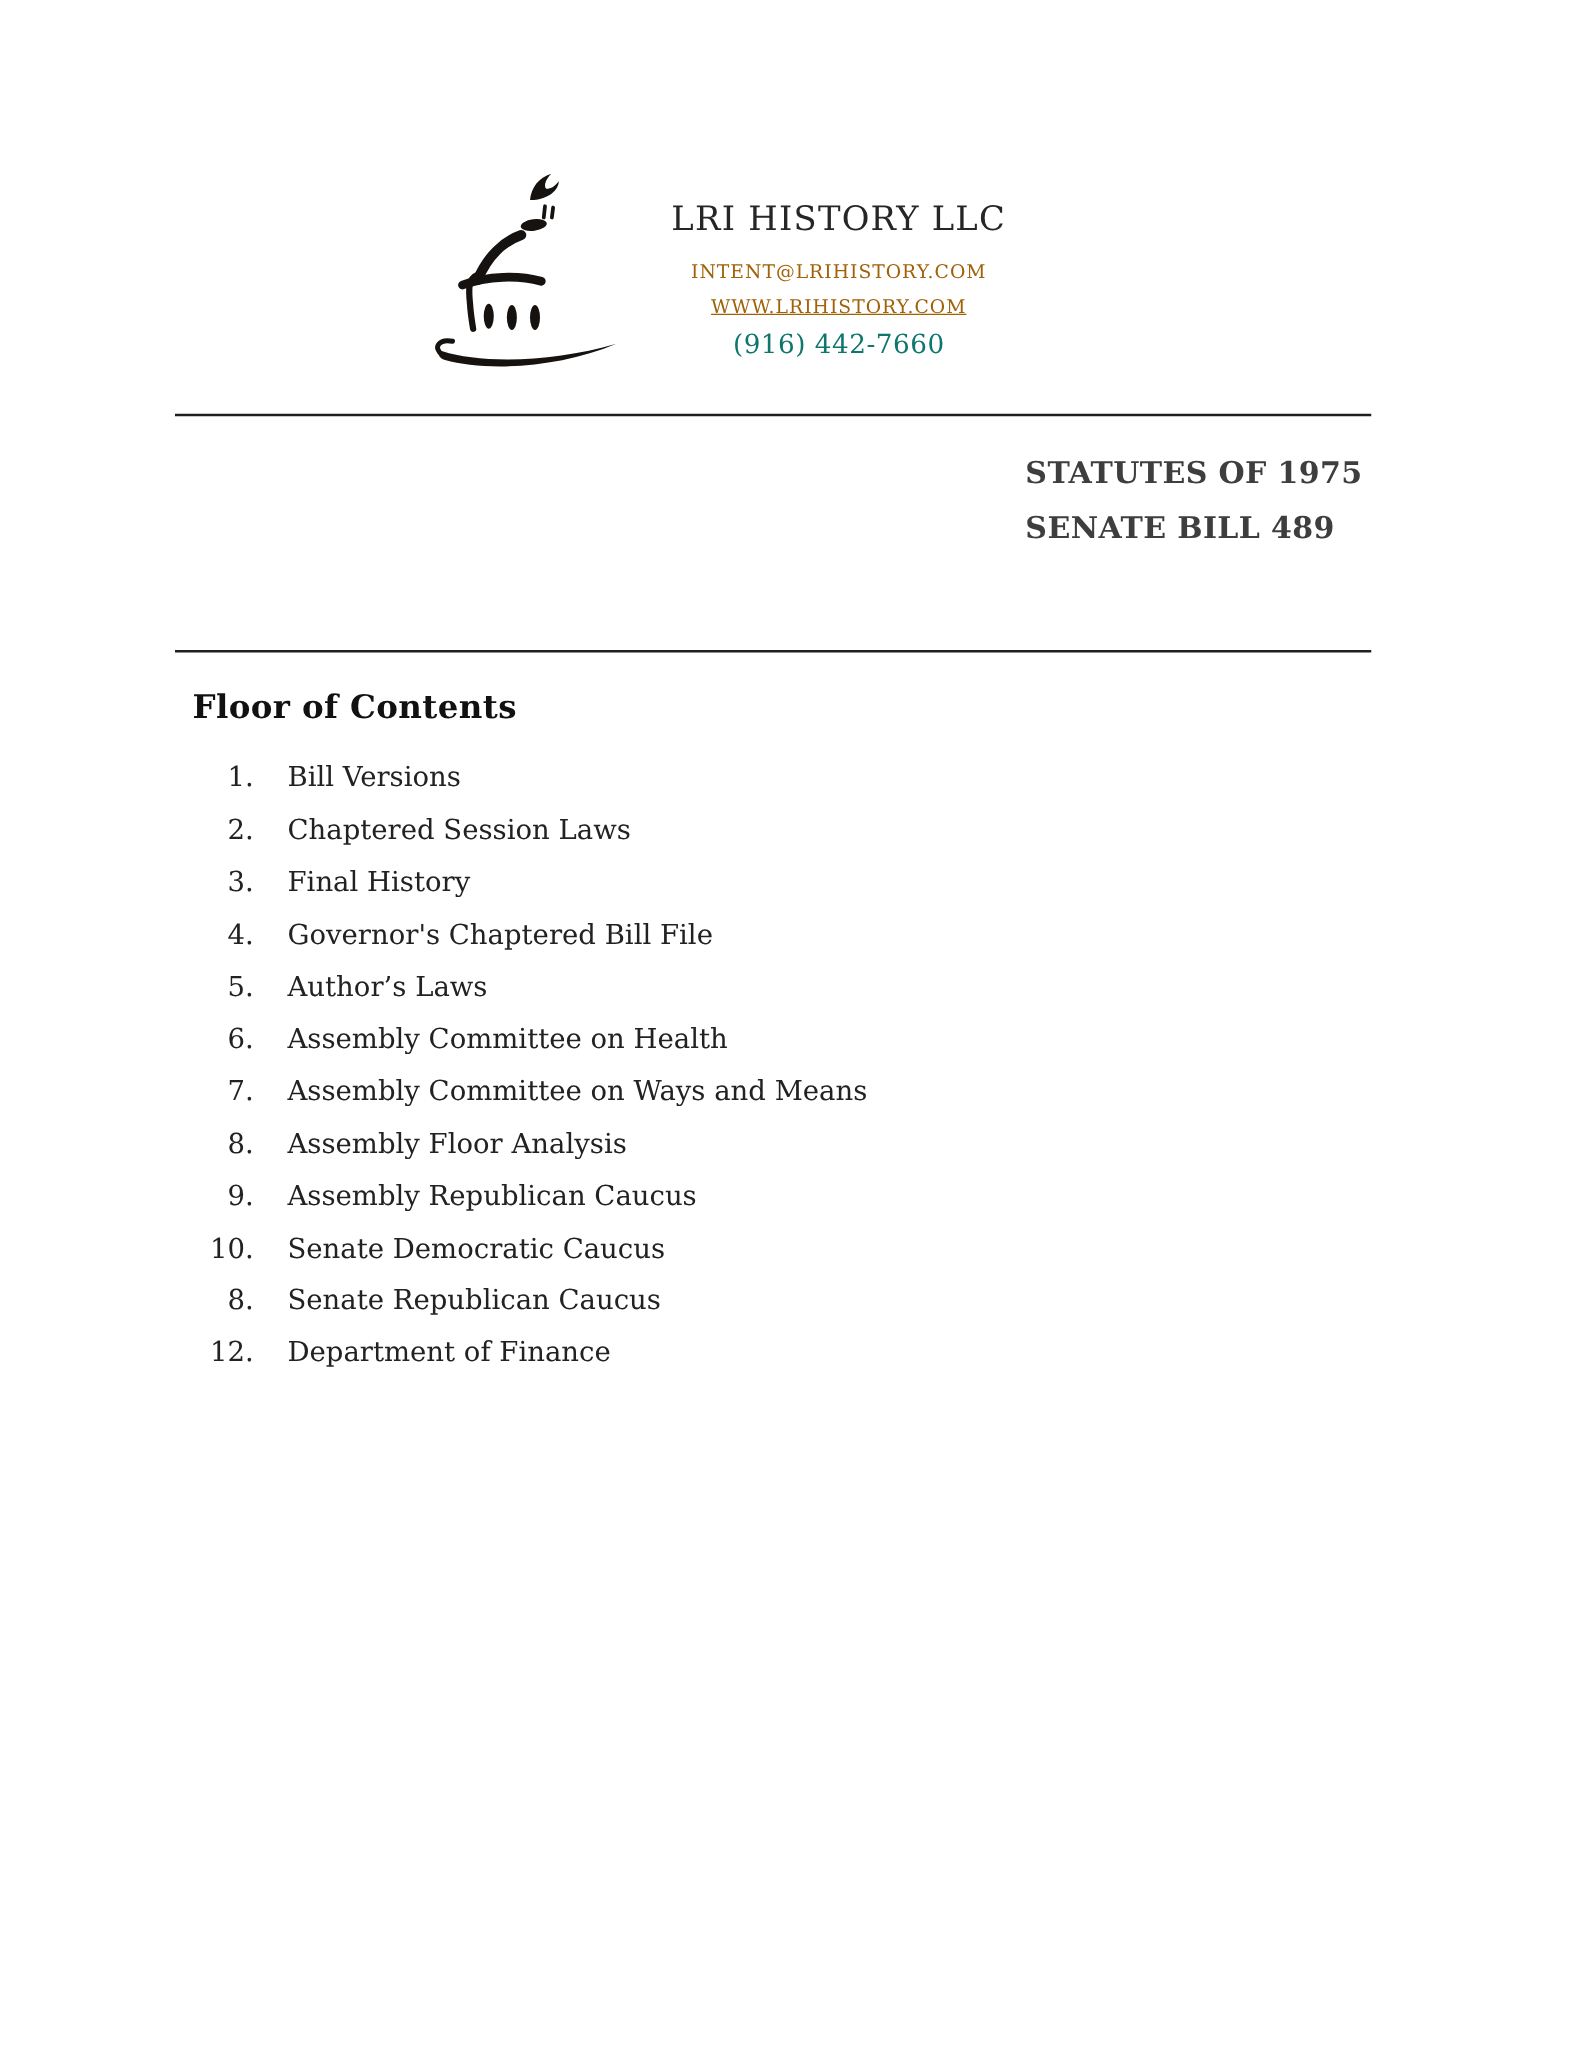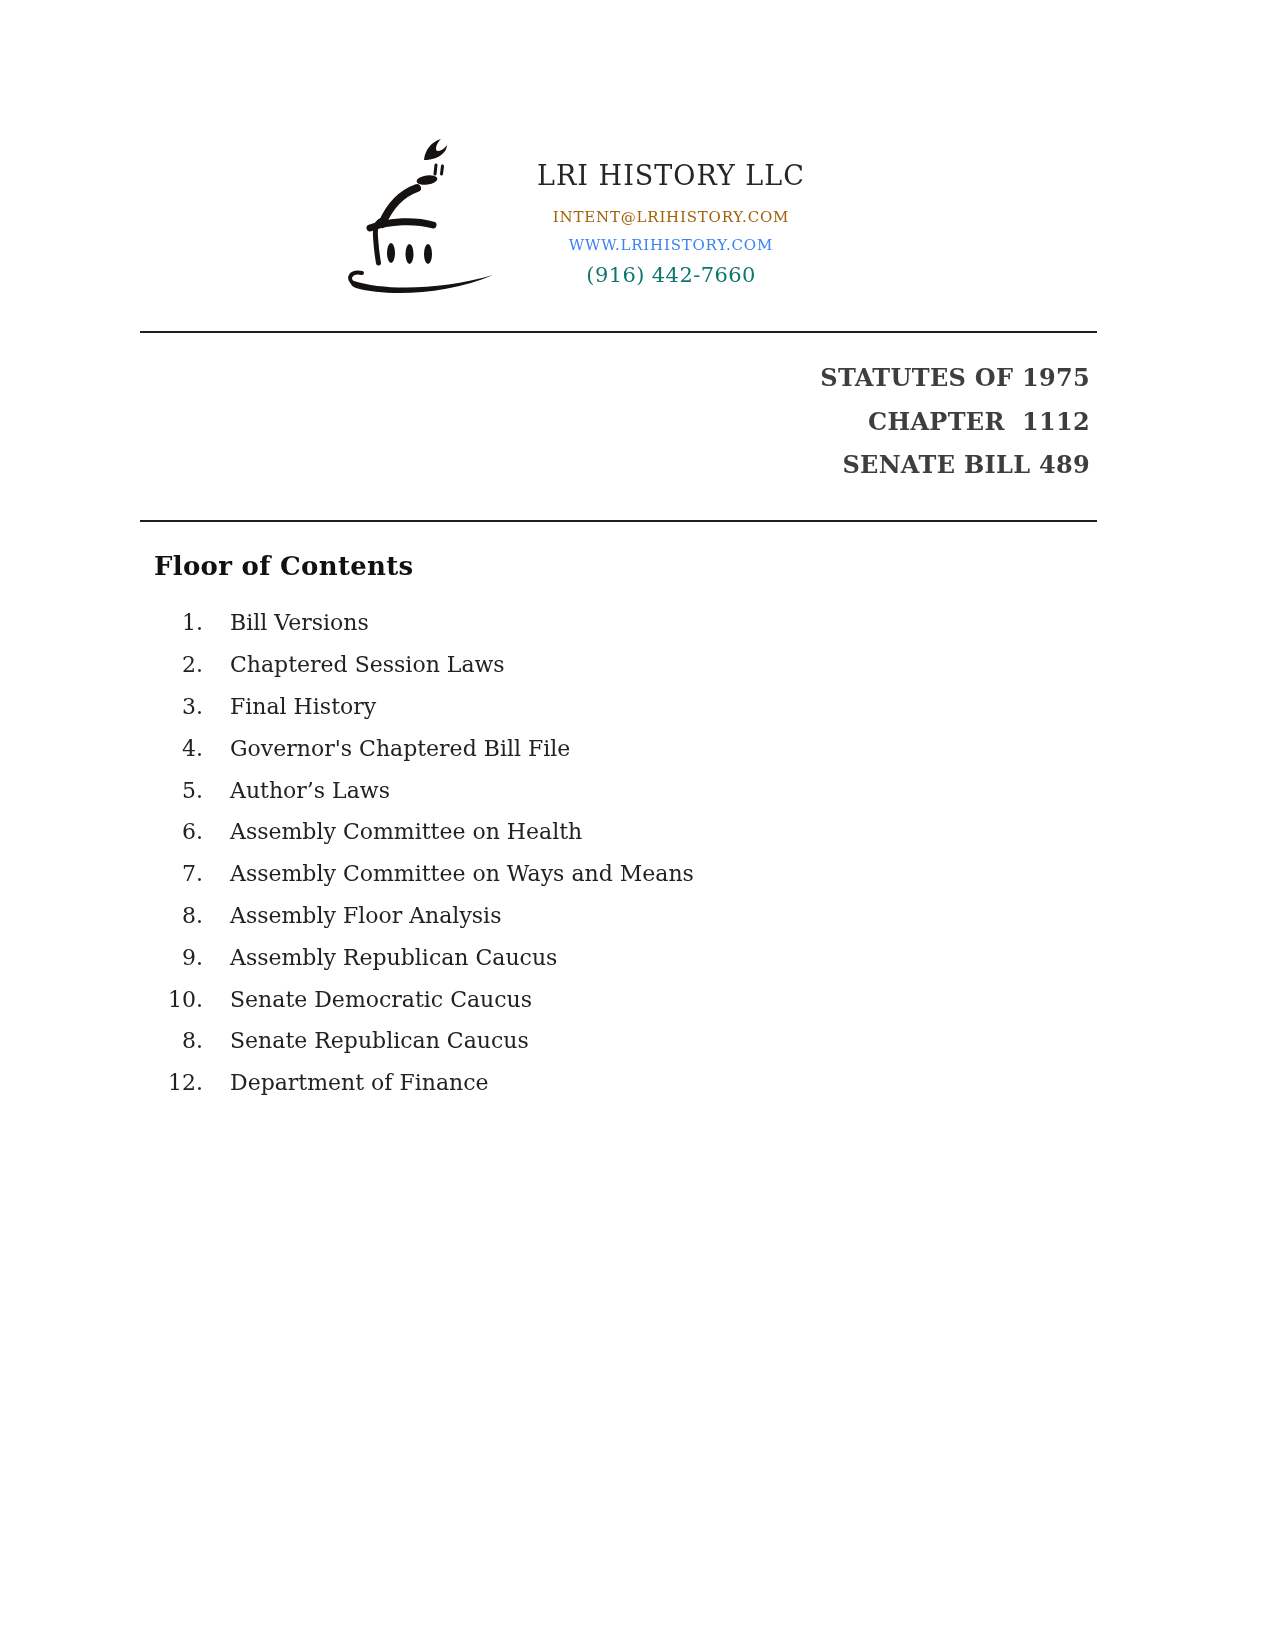--- a/index.html
+++ b/index.html
@@ -41,21 +41,22 @@
   .company-email {
     top: 208px;
     font-size: 15px;
     letter-spacing: 0.8px;
     color: #a16207;
   }
   .company-website {
     top: 236px;
     font-size: 15px;
     letter-spacing: 0.8px;
-    color: #3b82f6;
+    color: #a16207;
+    text-decoration: underline;
   }
   .company-phone {
     top: 263px;
     font-size: 21px;
     letter-spacing: 0.4px;
     color: #0f766e;
   }
 
   
   .rule {
@@ -66,21 +67,20 @@
     border-top: 2px solid #1f1f1f;
   }
   .rule-top { top: 331px; }
   .rule-bottom { top: 520px; }
 
   
   .case-header {
     position: absolute;
     top: 356px;
     right: 226px;
-    text-align: right;
     font-weight: bold;
     font-size: 24px;
     line-height: 43.5px;
     color: #3e3e3e;
     letter-spacing: 0.3px;
   }
   .case-header .pre { white-space: pre; }
 
   
   .toc-heading {
@@ -146,21 +146,20 @@
   <div class="header-text company-name">LRI HISTORY LLC</div>
   <div class="header-text company-email">INTENT@LRIHISTORY.COM</div>
   <div class="header-text company-website">WWW.LRIHISTORY.COM</div>
   <div class="header-text company-phone">(916) 442-7660</div>
 
   <div class="rule rule-top"></div>
   <div class="rule rule-bottom"></div>
 
   <div class="case-header">
     <div>STATUTES OF 1975</div>
-    <div class="pre">CHAPTER  1112</div>
     <div>SENATE BILL 489</div>
   </div>
 
   <div class="toc-heading">Floor of Contents</div>
 
   <div class="toc-list">
     <div class="toc-row">
       <span class="toc-num">1.</span>
       <span class="toc-label">Bill Versions</span>
     </div>

